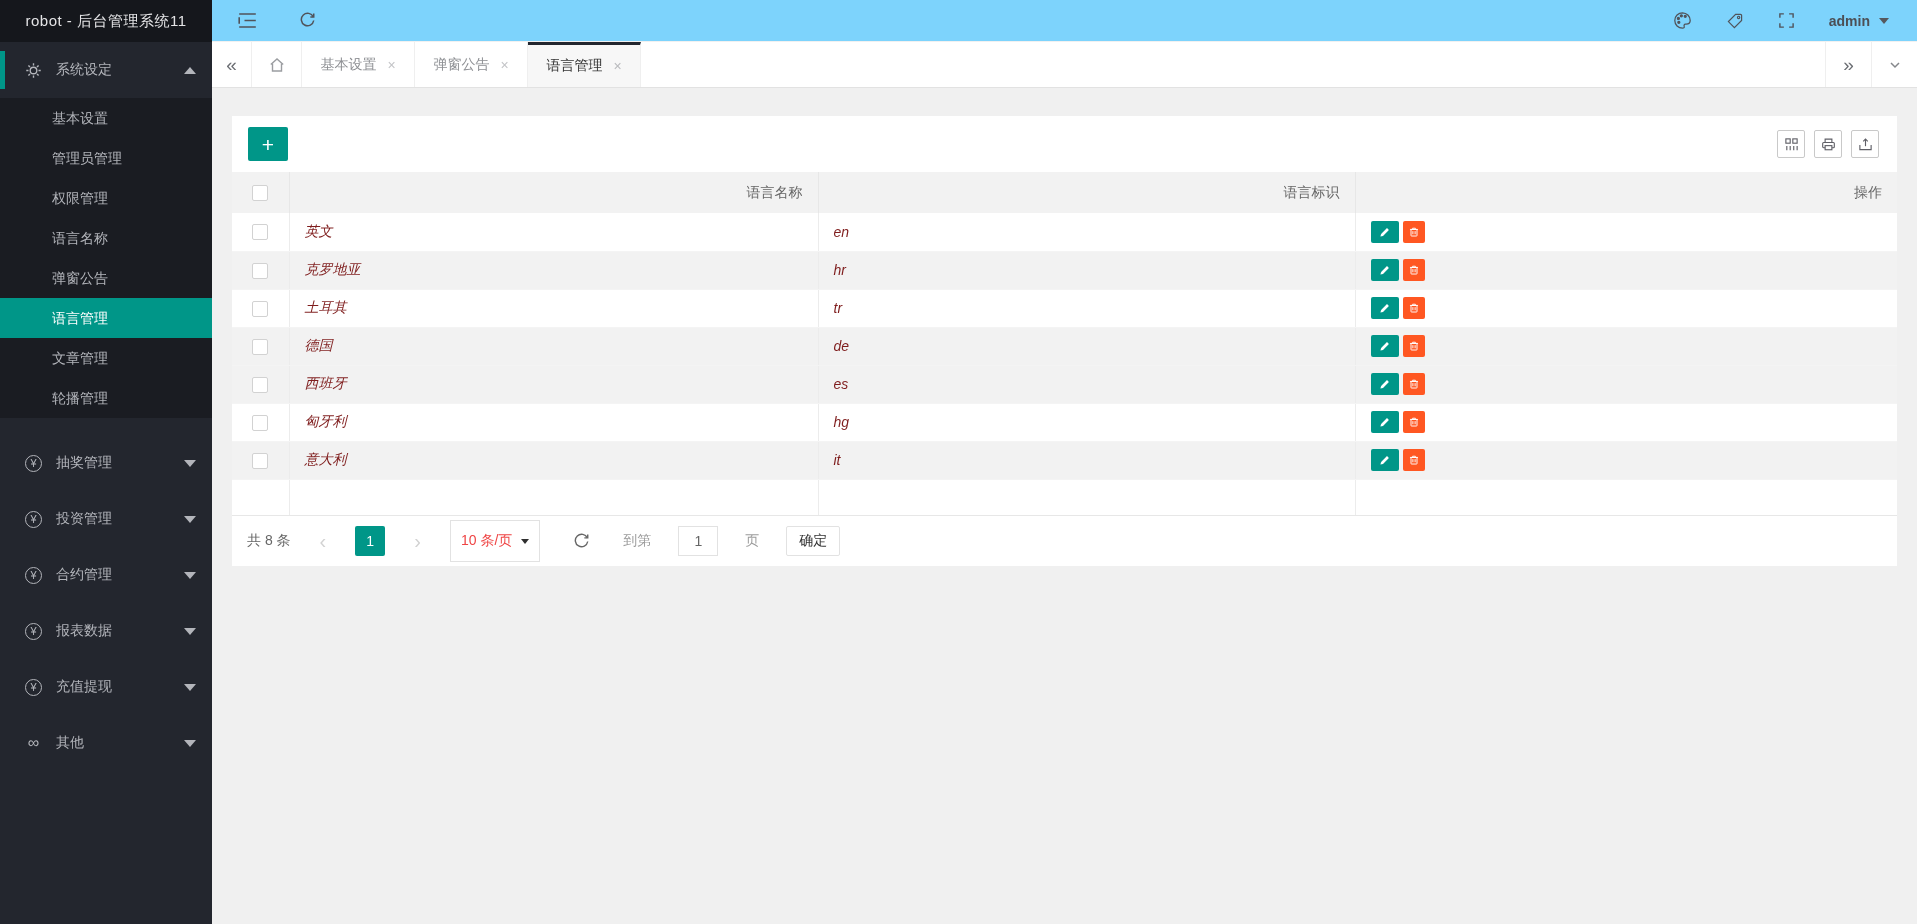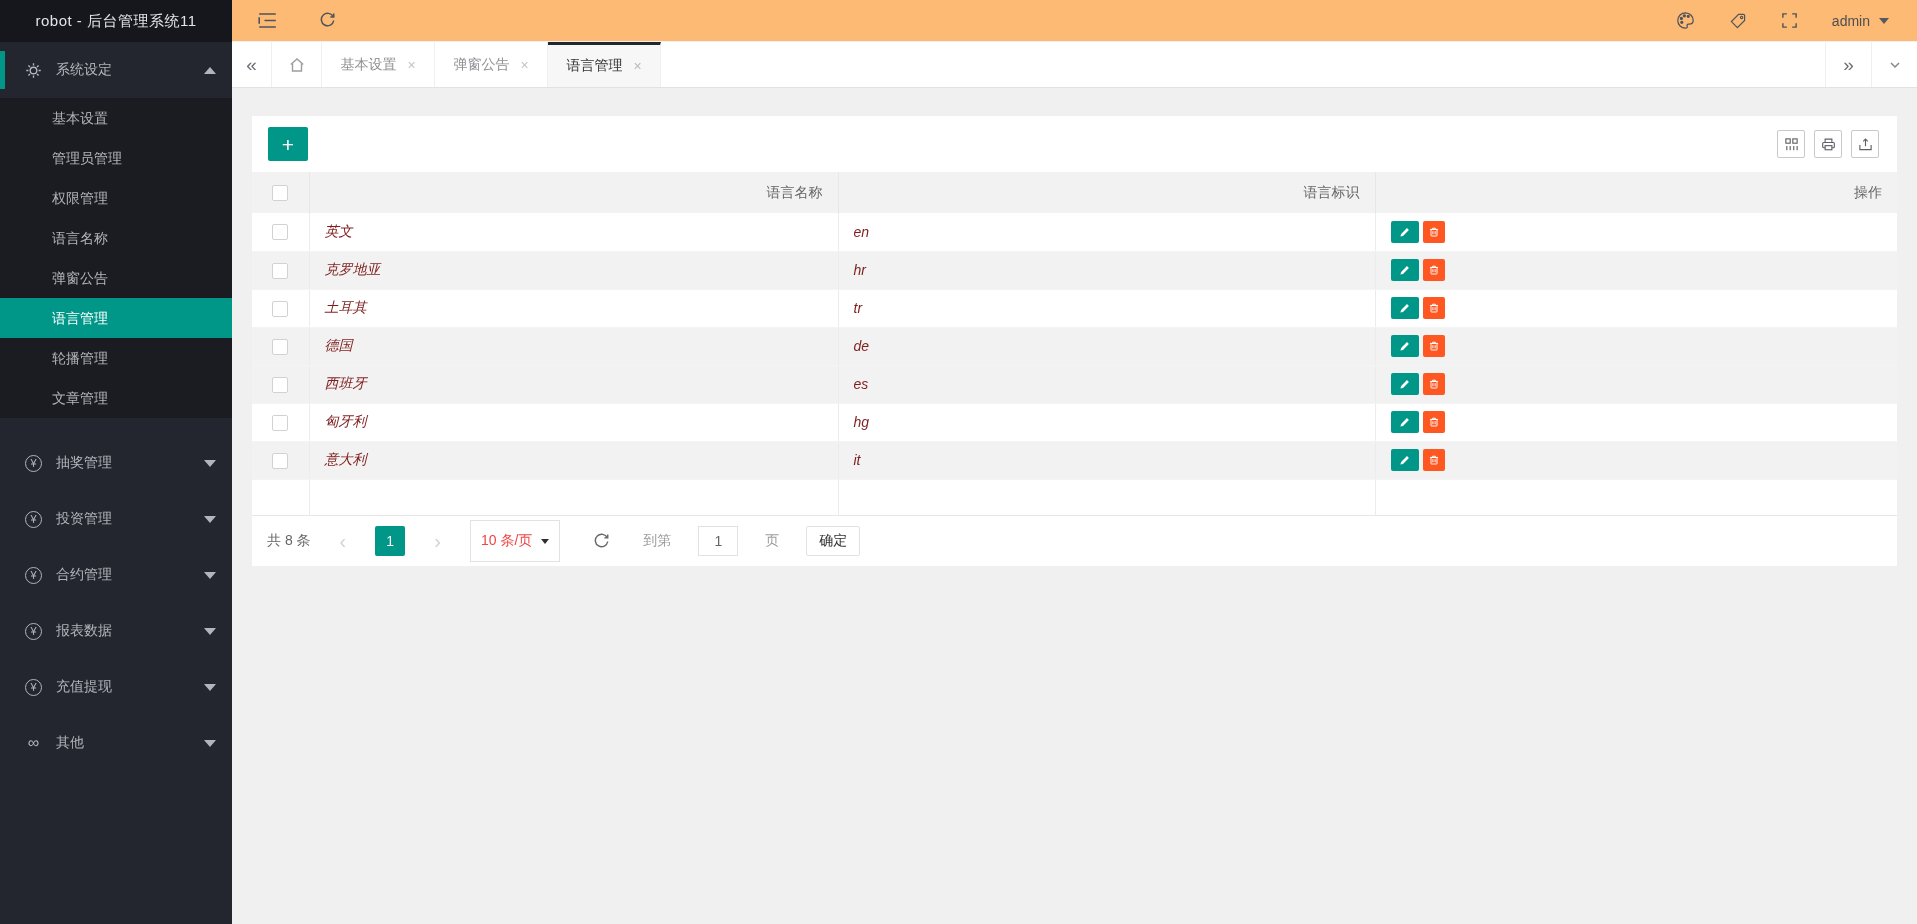--- a/index.html
+++ b/index.html
@@ -4,21 +4,21 @@
 <style>
   * { box-sizing: border-box; margin: 0; padding: 0; }
   html,body { width: 1917px; height: 924px; }
   body {
     font-family: "Liberation Sans", "DejaVu Sans", sans-serif;
     font-size: 14px; color: #666; background: #f0f0f0; overflow: hidden;
   }
   .app { display: flex; height: 100%; }
 
   
-  .sidebar { width: 232px; flex-shrink: 0; background: #23262E; height: 100%; overflow: hidden; }
+  .sidebar { width: 212px; flex-shrink: 0; background: #23262E; height: 100%; overflow: hidden; }
   .logo {
     height: 42px; background: #15171C; color: #e4e4e6; font-size: 15px;
     display: flex; align-items: center; justify-content: center; letter-spacing: .5px;
   }
   .nav-parent {
     height: 56px; display: flex; align-items: center; gap: 13px;
     padding-left: 24px; color: #b3b5bb; font-size: 14px; position: relative; cursor: pointer;
   }
   .nav-parent .accent { position: absolute; left: 0; top: 9px; bottom: 9px; width: 5px; background: #009688; }
   .nav-icon { width: 19px; display: inline-flex; justify-content: center; align-items: center; color: #b3b5bb; }
@@ -31,22 +31,22 @@
   .caret.up   { border-left: 6px solid transparent; border-right: 6px solid transparent; border-bottom: 7px solid #b3b5bb; }
   .caret.down { border-left: 6px solid transparent; border-right: 6px solid transparent; border-top: 7px solid #b3b5bb; }
   .submenu { background: #1A1C22; margin-bottom: 17px; }
   .submenu-item { height: 40px; line-height: 40px; padding-left: 52px; color: #b3b5bb; cursor: pointer; }
   .submenu-item.active { background: #009688; color: #fff; }
 
   
   .main { flex: 1; display: flex; flex-direction: column; height: 100%; min-width: 0; }
 
   .topbar {
-    height: 42px; background: #fdba74; display: flex; align-items: center;
-    padding: 0 28px 0 26px; border-bottom: 1px solid #f1f1f1;
+    height: 42px; background: #7dd3fc; display: flex; align-items: center;
+    padding: 0 28px 0 26px; border-bottom: 1px solid #f1f1f1; font-weight: bold;
   }
   .icon-btn { display: inline-flex; align-items: center; justify-content: center; color: #50535a; cursor: pointer; }
   .topbar-left { display: flex; align-items: center; gap: 42px; }
   .topbar-right { margin-left: auto; display: flex; align-items: center; gap: 34px; color: #5a5d63; }
   .admin { display: flex; align-items: center; gap: 9px; color: #4c4f55; cursor: pointer; }
   .caret-sm { width: 0; height: 0; border-left: 5px solid transparent; border-right: 5px solid transparent; border-top: 6px solid #55585e; }
 
   .tabstrip { height: 46px; background: #fff; border-bottom: 1px solid #e2e2e2; display: flex; align-items: stretch; }
   .tab-ctrl {
     width: 40px; display: flex; align-items: center; justify-content: center;
@@ -128,22 +128,22 @@
           <span>系统设定</span>
           <span class="caret up"></span>
         </div>
         <div class="submenu">
           <div class="submenu-item">基本设置</div>
           <div class="submenu-item">管理员管理</div>
           <div class="submenu-item">权限管理</div>
           <div class="submenu-item">语言名称</div>
           <div class="submenu-item">弹窗公告</div>
           <div class="submenu-item active">语言管理</div>
+          <div class="submenu-item">文章管理</div>
           <div class="submenu-item">轮播管理</div>
-          <div class="submenu-item">文章管理</div>
         </div>
       </div>
 
 
       <div class="nav-parent">
         <span class="nav-icon">
             <span class="yen-badge">¥</span>
           </span>
         <span>抽奖管理</span>
         <span class="caret down"></span>

